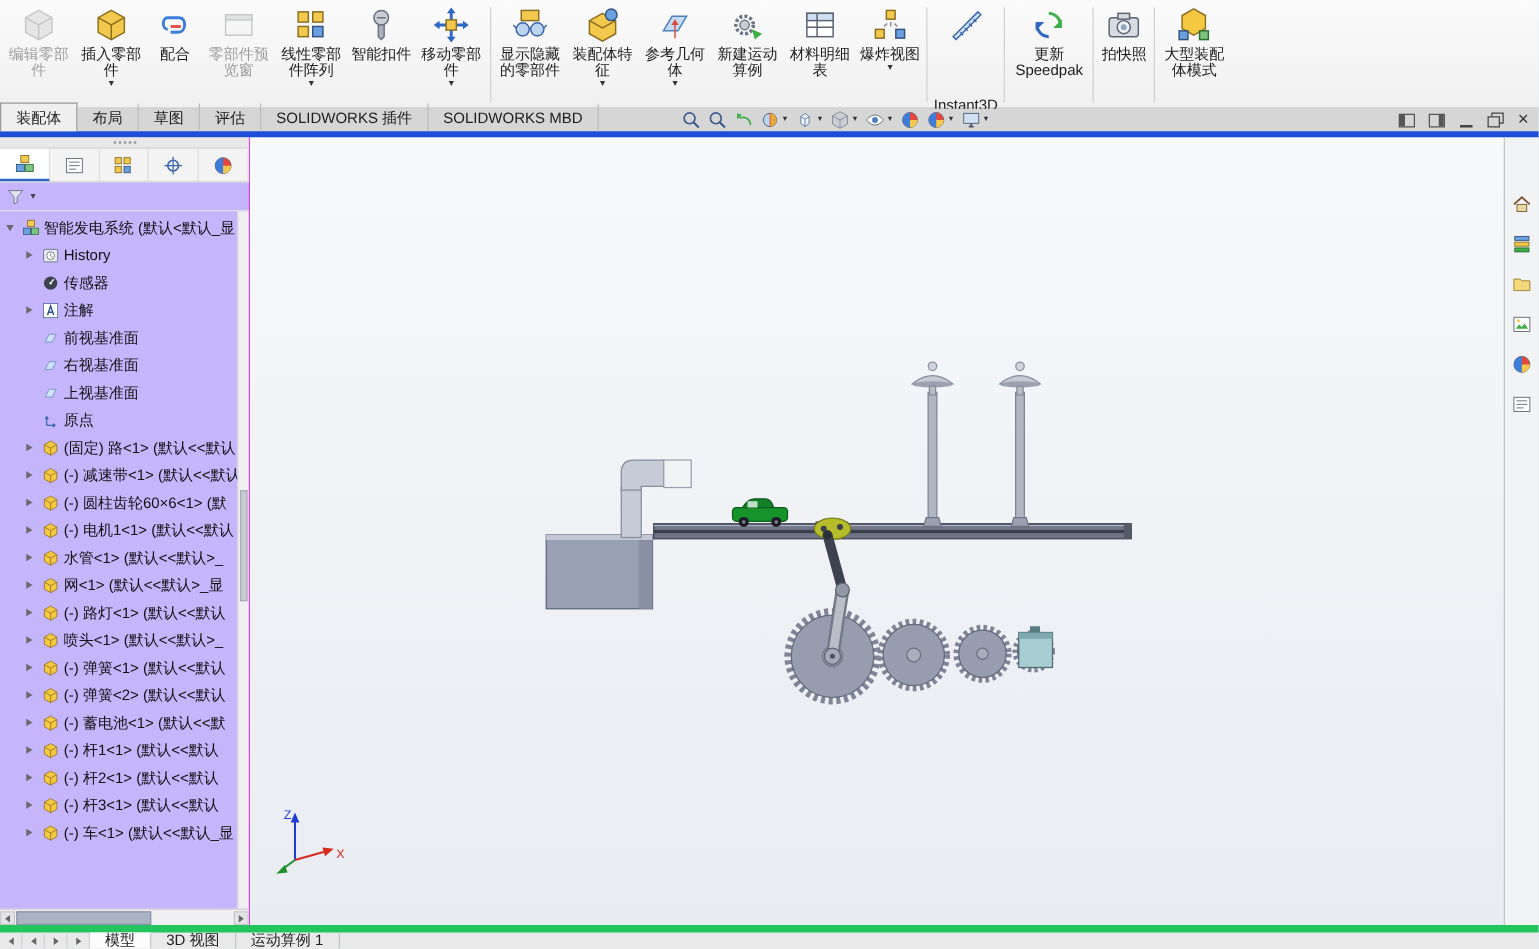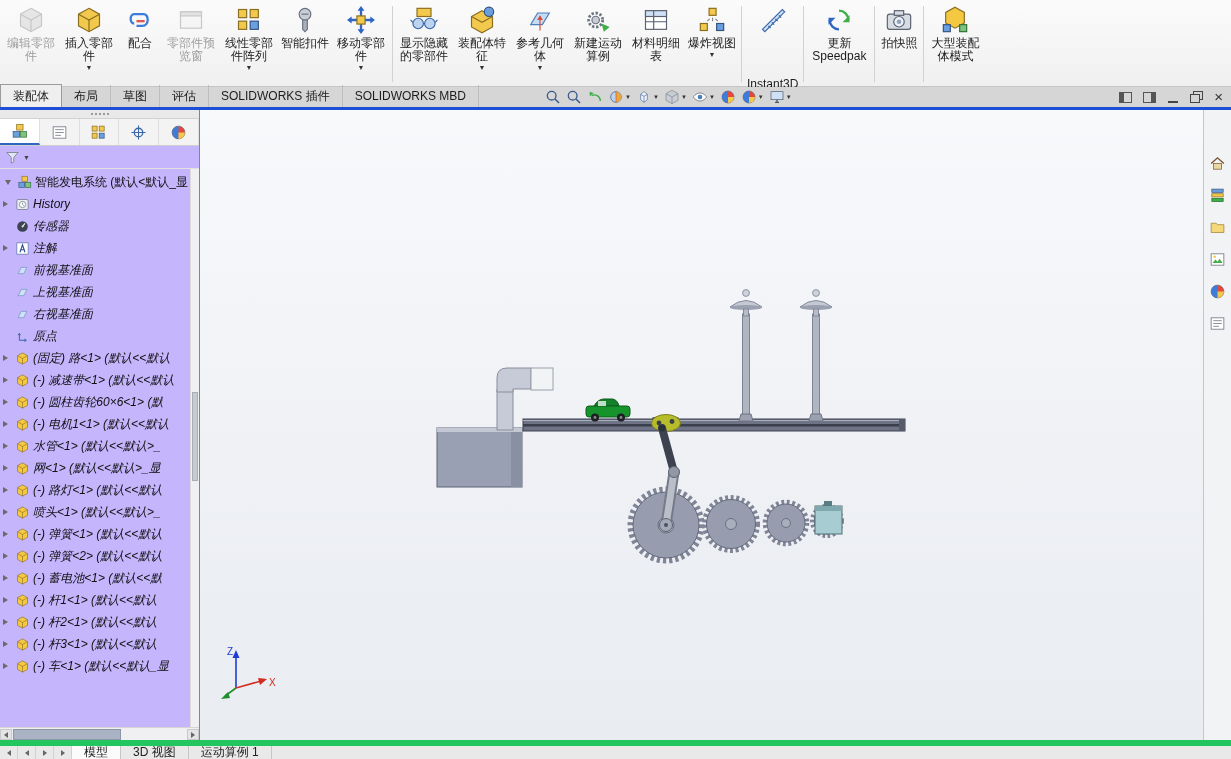--- a/index.html
+++ b/index.html
@@ -20,21 +20,21 @@
   .rbtn.w74 { max-width:74px;gap:41px; }
   .rbtn.w66 { max-width:66px; }
   .ri { width:28px; height:28px; flex:0 0 auto; }
   .rlabel { font-size:12px; line-height:13px; margin-top:3px; color:#1c1c1c; }
   .rcaret { font-size:7px; line-height:8px; margin-top:1px; color:#333; }
   .rsep { width:1px; align-self:stretch; background:#d2d2d2; margin:4px 2px; }
   .disabled { opacity:.42; filter:grayscale(.9); }
 
   
   .tabrow { position:absolute; top:87px; left:0; right:0; height:23px; background:#d6d6d6;
-    border-bottom:3px solid #1d4ed8; display:flex; align-items:flex-end; }
+    border-bottom:5px solid #1d4ed8; display:flex; align-items:flex-end; }
   .tab { height:22px; display:flex; align-items:center; padding:0 12px;
     border-right:1px solid #bdbdbd; color:#1c1c1c; }
   .tab.active { background:#efefef; border:1px solid #9b9b9b; border-bottom:none; height:23px; }
   .hud { display:flex; align-items:center; gap:1px; margin-left:64px; height:100%; }
   .hudbtn { display:flex; align-items:center; height:20px; padding:0 2px; }
   .hicon { width:16px; height:16px; }
   .hcaret { font-size:6px; color:#333; margin-left:1px; }
   .winctl { margin-left:auto; display:flex; align-items:center; gap:11px; padding-right:8px; height:100%; }
   .wpane { width:13px; height:11px; border:1px solid #555; position:relative; }
   .wpane.left::before { content:""; position:absolute; left:0; top:0; bottom:0; width:4px; background:#555; }
@@ -55,21 +55,21 @@
   .ptabs { height:27px; display:flex; background:#f3f3f3; border-bottom:1px solid #cfcfcf; flex:0 0 auto; }
   .ptab { flex:1; display:flex; align-items:center; justify-content:center; border-right:1px solid #dedede; }
   .ptab.active { background:#fff; border-bottom:2px solid #2f66c4; }
   .pticon { width:17px; height:17px; }
   .pfilter { height:23px; display:flex; align-items:center; gap:3px; padding:0 5px;
     border-bottom:1px solid #e0e0e0; flex:0 0 auto; }
   .ficon { width:15px; height:15px; }
   .fcaret { font-size:7px; color:#444; }
   .ptree { flex:1 1 auto; overflow:hidden; position:relative; padding-top:2px; }
   .trow { height:22px; display:flex; align-items:center; gap:3px; padding-left:5px; white-space:nowrap; }
-  .trow.child { padding-left:3px;font-style:italic; }
+  .trow.child { padding-left:21px; }
   .slot { width:9px; flex:0 0 auto; display:flex; align-items:center; }
   .tri-r { width:0; height:0; border-left:5px solid #6a6a6a; border-top:3.5px solid transparent; border-bottom:3.5px solid transparent; }
   .tri-d { width:0; height:0; border-top:5px solid #6a6a6a; border-left:3.5px solid transparent; border-right:3.5px solid transparent; }
   .ticon { width:15px; height:15px; flex:0 0 auto; }
   .tlabel { overflow:hidden; color:#111; }
   .vscroll { position:absolute; right:0; top:0; bottom:0; width:9px; background:#f0f0f2; border-left:1px solid #dcdcdc; }
   .vthumb { position:absolute; right:1px; top:40%; height:16%; width:6px; background:#c7cad1; border:1px solid #a9adb7; }
   .hscroll { height:13px; border-top:1px solid #d5d5d5; background:#f0f0f2; position:relative; flex:0 0 auto; }
   .harrow { position:absolute; top:1px; width:12px; height:11px; background:#e4e4e6; border:1px solid #c9c9cc;
     display:flex; align-items:center; justify-content:center; }
@@ -674,28 +674,28 @@
         <svg class="ticon" viewBox="0 0 24 24">
             <use href="#sym-plane-sm"></use>
           </svg>
         <span class="tlabel">前视基准面</span>
       </div>
       <div class="trow child">
         <span class="slot"></span>
         <svg class="ticon" viewBox="0 0 24 24">
             <use href="#sym-plane-sm"></use>
           </svg>
+        <span class="tlabel">右视基准面</span>
+      </div>
+      <div class="trow child">
+        <span class="slot"></span>
+        <svg class="ticon" viewBox="0 0 24 24">
+            <use href="#sym-plane-sm"></use>
+          </svg>
         <span class="tlabel">上视基准面</span>
-      </div>
-      <div class="trow child">
-        <span class="slot"></span>
-        <svg class="ticon" viewBox="0 0 24 24">
-            <use href="#sym-plane-sm"></use>
-          </svg>
-        <span class="tlabel">右视基准面</span>
       </div>
       <div class="trow child">
         <span class="slot"></span>
         <svg class="ticon" viewBox="0 0 24 24">
             <use href="#sym-origin"></use>
           </svg>
         <span class="tlabel">原点</span>
       </div>
       <div class="trow child">
         <span class="slot">

